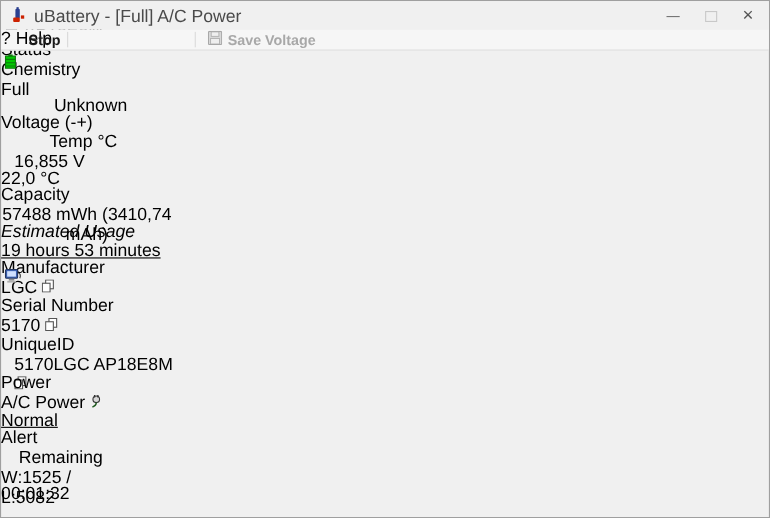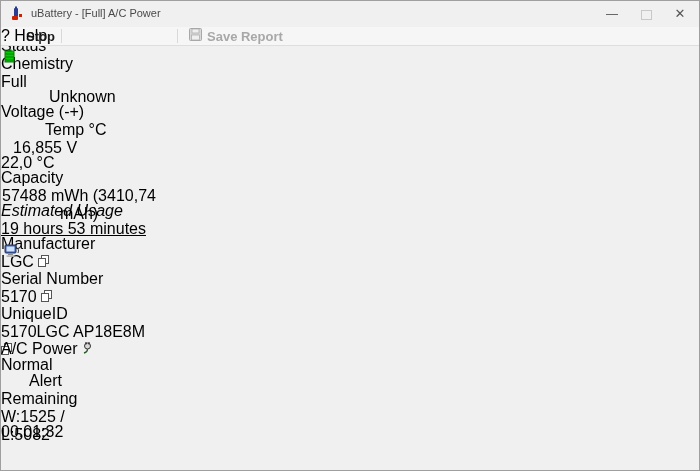--- a/index.html
+++ b/index.html
@@ -1,21 +1,21 @@
 <!DOCTYPE html>
 <html><head>
 <meta charset="utf-8">
 <style>
   html,body{margin:0;padding:0;background:#d8d8d8;}
   .window{position:relative;width:700px;height:471px;background:#f0f0f0;
     font-family:"Liberation Sans",sans-serif;border:1px solid #9f9f9f;box-sizing:border-box;
     overflow:hidden;}
   
   .titlebar{position:absolute;left:0;top:0;width:100%;height:26px;background:#f0f0f0;}
-  .titlebar .title{position:absolute;left:30px;top:6px;font-size:11px;color:#4a4a4a;white-space:nowrap;}
+  .titlebar .title{position:absolute;left:30px;top:6px;font-size:16px;color:#4a4a4a;white-space:nowrap;}
   .appicon{position:absolute;left:8px;top:5px;width:16px;height:16px;}
   .wbtn{position:absolute;top:0;width:34px;height:26px;text-align:center;line-height:26px;color:#555;font-size:12px;cursor:default;}
   .wbtn.min{right:70px;}
   .wbtn.max{right:36px;color:#c4c4c4;}
   .wbtn.close{right:2px;font-size:13px;}
   .maxbox{display:inline-block;width:9px;height:8px;border:1px solid #c8c8c8;margin-top:9px;}
   
   .toolbar{position:absolute;left:0;top:26px;width:100%;height:18px;background:#f6f6f6;border-bottom:1px solid #dedede;}
   .tbtn{position:absolute;top:0;height:18px;display:flex;align-items:center;gap:5px;font-size:13px;font-weight:bold;color:#1a1a1a;padding:0 6px;}
   .tbtn.disabled{color:#a8a8a8;}
@@ -72,21 +72,21 @@
     <div class="tsep" style="left:60px;"></div>
     <div class="tsep" style="left:176px;"></div>
     <div class="tbtn disabled" style="left:182px;">
       <span>
         <svg width="13" height="13" viewBox="0 0 13 13">
           <rect x="0.5" y="0.5" width="12" height="12" rx="1" fill="#d8d8d8" stroke="#a8a8a8"></rect>
           <rect x="3" y="1" width="7" height="4" fill="#efefef" stroke="#a8a8a8" stroke-width="0.7"></rect>
           <rect x="2.5" y="7" width="8" height="5" fill="#efefef" stroke="#a8a8a8" stroke-width="0.7"></rect>
         </svg>
       </span>
-      <span>Save Report</span>
+      <span>Save Voltage</span>
     </div>
     <div class="helpbtn">
       <span class="helpcirc">?</span>
       <span>Help</span>
       <span class="caret"></span>
     </div>
   </div>
 
   <div class="sidebar">
     <div class="lbl" style="left:6px;top:1px;">Select Battery</div>
@@ -143,54 +143,55 @@
       <span>5170</span>
       <span class="copybtn">
         <svg width="12" height="12" viewBox="0 0 12 12">
             <rect x="3.5" y="0.5" width="7" height="8" fill="#fff" stroke="#555"></rect>
             <rect x="0.5" y="3.5" width="7" height="8" fill="#fff" stroke="#555"></rect>
           </svg>
       </span>
     </div>
 
     <div class="lbl" style="left:6px;top:222px;">UniqueID</div>
-    <div class="fld" style="left:3px;top:233px;width:156px;height:17px;">
+    <div class="fld" style="left:3px;top:233px;width:156px;height:17px;padding-left:12px;">
       <span>5170LGC AP18E8M</span>
       <span class="copybtn">
         <svg width="12" height="12" viewBox="0 0 12 12">
             <rect x="3.5" y="0.5" width="7" height="8" fill="#fff" stroke="#555"></rect>
             <rect x="0.5" y="3.5" width="7" height="8" fill="#fff" stroke="#555"></rect>
           </svg>
       </span>
     </div>
 
     <span style="position:absolute;left:3px;top:243px;">
       <svg width="16" height="14" viewBox="0 0 16 14">
         <rect x="1" y="1" width="11" height="8" rx="1" fill="#3a5fae" stroke="#23355e"></rect>
         <rect x="2.5" y="2.5" width="8" height="5" fill="#cfe0ff"></rect>
         <rect x="4" y="9.5" width="5" height="1.6" fill="#8b8b8b"></rect>
         <rect x="2.6" y="11.3" width="8" height="1.6" fill="#b0b0b0"></rect>
         <path d="M12.5 4 q3 1 1.5 5" stroke="#333" fill="none"></path>
       </svg>
     </span>
+    <div class="lbl" style="left:22px;top:245px;">Power</div>
     <div class="fld green" style="left:3px;top:259px;width:92px;height:16px;">
       <span style="flex:1;">A/C Power</span>
       <span>
         <svg width="11" height="12" viewBox="0 0 11 12">
           <circle cx="5.5" cy="4" r="3" fill="#d8d8d8" stroke="#333"></circle>
           <line x1="4" y1="0" x2="4" y2="2.4" stroke="#333" stroke-width="1.2"></line>
           <line x1="7" y1="0" x2="7" y2="2.4" stroke="#333" stroke-width="1.2"></line>
           <path d="M5.5 7 q0 3 -3.5 4" stroke="#225c22" stroke-width="1.4" fill="none"></path>
         </svg>
       </span>
     </div>
-    <div class="fld center" style="left:98px;top:259px;width:61px;height:16px;">Normal</div>
+    <div class="fld center" style="left:98px;top:259px;width:61px;height:16px;text-decoration:underline;">Normal</div>
 
-    <div class="lbl" style="left:6px;top:280px;padding-left:28px;">Alert</div>
-    <div class="lbl" style="left:80px;top:280px;">Remaining</div>
+    <div class="lbl" style="left:6px;top:280px;">Alert</div>
+    <div class="lbl" style="left:80px;top:280px;padding-left:16px;">Remaining</div>
     <div class="fld center" style="left:3px;top:291px;width:78px;height:15px;">W:1525 / L:5082</div>
     <div class="fld center" style="left:84px;top:291px;width:75px;height:15px;">00:01:32</div>
 
   </div>
 
   <div class="sctrack"></div>
 
 </div>
 
 </body></html>

